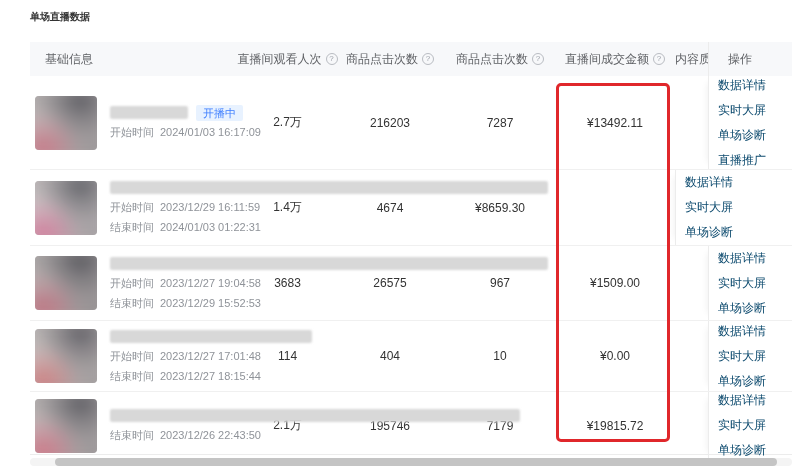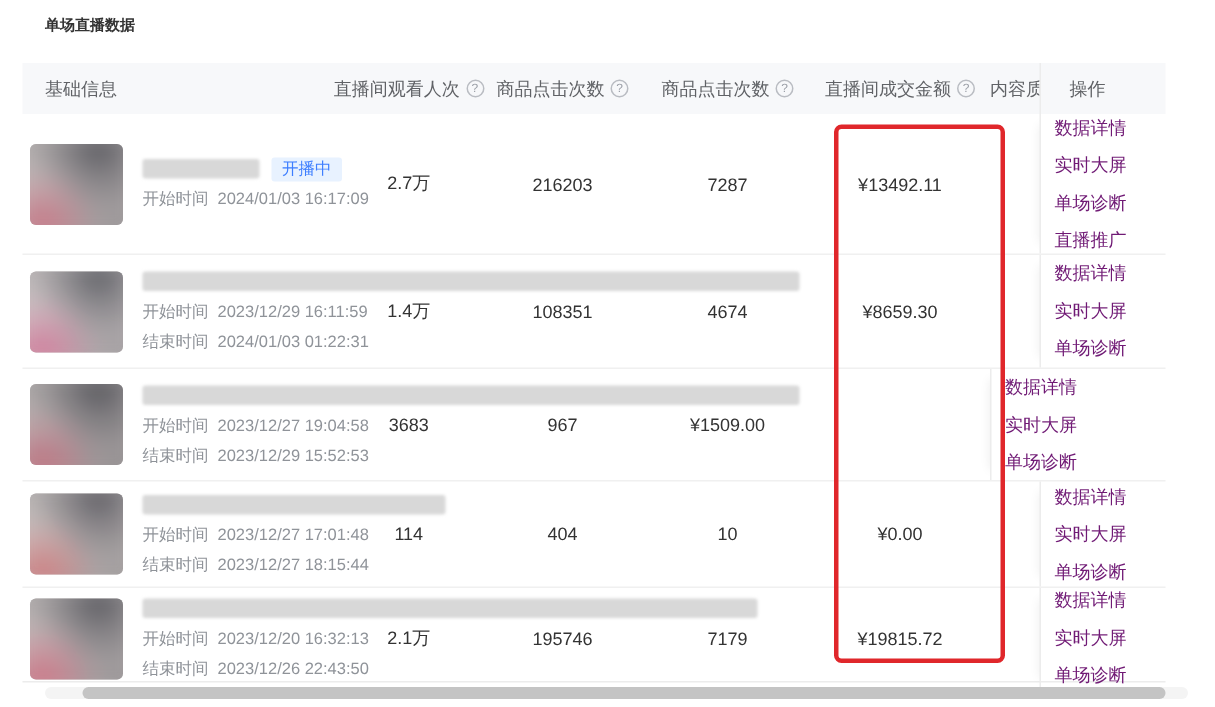--- a/index.html
+++ b/index.html
@@ -2,21 +2,21 @@
 <html><head>
 <meta charset="utf-8">
 <style>
   * { margin:0; padding:0; box-sizing:border-box; }
   html,body { width:810px; height:471px; overflow:hidden; background:#fff;
     font-family:"Liberation Sans","DejaVu Sans",sans-serif; }
   .page { position:relative; width:810px; height:471px; background:#fff; }
 
   .page-title { position:absolute; left:30px; top:10px; font-size:10px; font-weight:bold; color:#333; }
 
-  .table { position:absolute; left:15px; top:42px; width:762px; }
+  .table { position:absolute; left:30px; top:42px; width:762px; }
 
   
   .thead, .tr { display:grid; grid-template-columns:210px 95px 110px 110px 120px 33px 84px; }
 
   .thead { background:#f7f8fa; height:34px; align-items:center; }
   .th { font-size:12px; color:#606266; white-space:nowrap; display:flex; align-items:center; justify-content:center; gap:4px; }
   .th.col-info { justify-content:flex-start; padding-left:15px; }
   .th.col-quality { justify-content:flex-start; overflow:hidden; }
   .th.col-actions { justify-content:flex-start; padding-left:19px; border-left:1px solid #ececec; height:100%; }
   .info-icon { width:12px; height:12px; flex:none; border:1px solid #b9bcc2; border-radius:50%;
@@ -55,21 +55,21 @@
   
   .title-line { position:relative; z-index:1; white-space:nowrap;text-align:center; }
 
   .badge { font-size:11px; line-height:16px; padding:0 7px; background:#e8f2ff; color:#3d7eff; border-radius:2px; flex:none; }
 
   .time-line { font-size:11px; color:#8f9399; white-space:nowrap; }
   .time-line .tlabel { margin-right:6px; }
 
   .cell-actions { border-left:1px solid #ececec; box-shadow:-7px 0 7px -7px rgba(0,0,0,.08);
     height:100%; display:flex; flex-direction:column; justify-content:center; gap:8px; padding-left:9px; }
-  .action-link { font-size:12px; color:#701a75; cursor:pointer; text-decoration:none; white-space:nowrap; }
+  .action-link { font-size:12px; color:#0c4a6e; cursor:pointer; text-decoration:none; white-space:nowrap; }
 
   .red-annotation { position:absolute; left:556px; top:83px; width:114px; height:359px;
     border:3px solid #e0272b; border-radius:5px; pointer-events:none; z-index:5; }
 
   .hscrollbar { position:absolute; left:30px; top:458px; width:762px; height:8px; background:#f4f4f4; border-radius:4px; }
   .hthumb { position:absolute; left:25px; top:0; width:722px; height:8px; background:#c4c4c4; border-radius:4px; }
 </style>
 </head>
 <body>
 
@@ -140,21 +140,20 @@
       <div class="meta">
         <div class="title-line">
           <span class="redact title-redact"></span>
 
         </div>
         <div class="time-line time-start"><span class="tlabel">开始时间</span><span class="tval">2023/12/29 16:11:59</span></div>
         <div class="time-line time-end"><span class="tlabel">结束时间</span><span class="tval">2024/01/03 01:22:31</span></div>
       </div>
     </div>
     <div class="td num viewers">1.4万</div>
-    <div class="td num exposures">108351</div>
     <div class="td num clicks">4674</div>
     <div class="td num gmv">¥8659.30</div>
     <div class="td quality"></div>
     <div class="td cell-actions">
             <a class="action-link">数据详情</a>
             <a class="action-link">实时大屏</a>
             <a class="action-link">单场诊断</a>
           </div>
   </div>
 
@@ -166,20 +165,21 @@
       <div class="meta">
         <div class="title-line">
           <span class="redact title-redact"></span>
 
         </div>
         <div class="time-line time-start"><span class="tlabel">开始时间</span><span class="tval">2023/12/27 19:04:58</span></div>
         <div class="time-line time-end"><span class="tlabel">结束时间</span><span class="tval">2023/12/29 15:52:53</span></div>
       </div>
     </div>
     <div class="td num viewers">3683</div>
+    <div class="td num exposures">26575</div>
     <div class="td num clicks">967</div>
     <div class="td num gmv">¥1509.00</div>
     <div class="td quality"></div>
     <div class="td cell-actions">
             <a class="action-link">数据详情</a>
             <a class="action-link">实时大屏</a>
             <a class="action-link">单场诊断</a>
           </div>
   </div>
 
@@ -212,21 +212,20 @@
   <div class="tr">
     <div class="td cell-info">
       <div class="thumb">
               <div class="thumb-blur"></div>
             </div>
       <div class="meta">
         <div class="title-line">
           <span class="redact title-redact"></span>
 
         </div>
-        <div class="time-line time-start"><span class="tlabel">开始时间</span><span class="tval">2023/12/20 16:32:13</span></div>
         <div class="time-line time-end"><span class="tlabel">结束时间</span><span class="tval">2023/12/26 22:43:50</span></div>
       </div>
     </div>
     <div class="td num viewers">2.1万</div>
     <div class="td num exposures">195746</div>
     <div class="td num clicks">7179</div>
     <div class="td num gmv">¥19815.72</div>
     <div class="td quality"></div>
     <div class="td cell-actions">
             <a class="action-link">数据详情</a>

